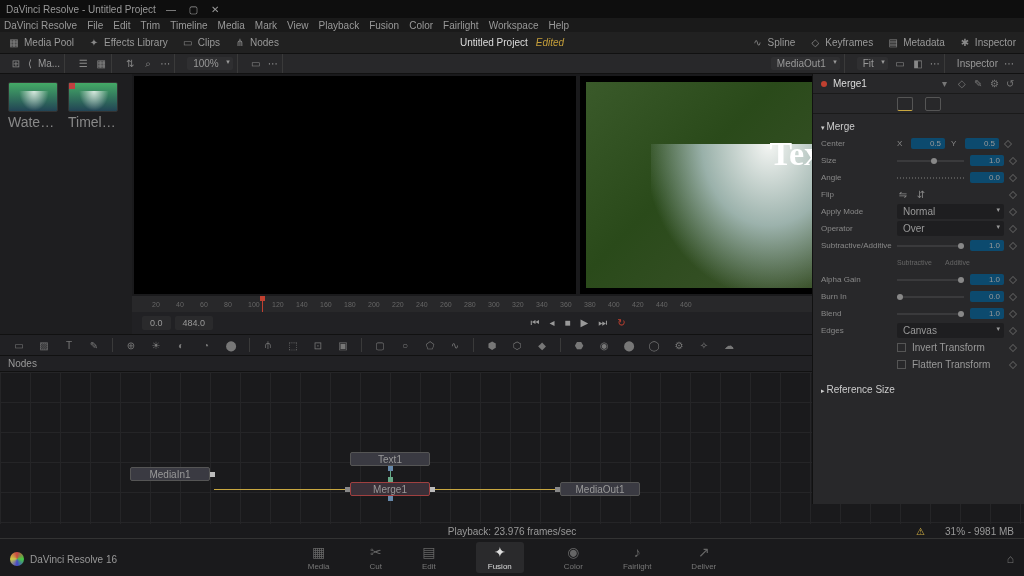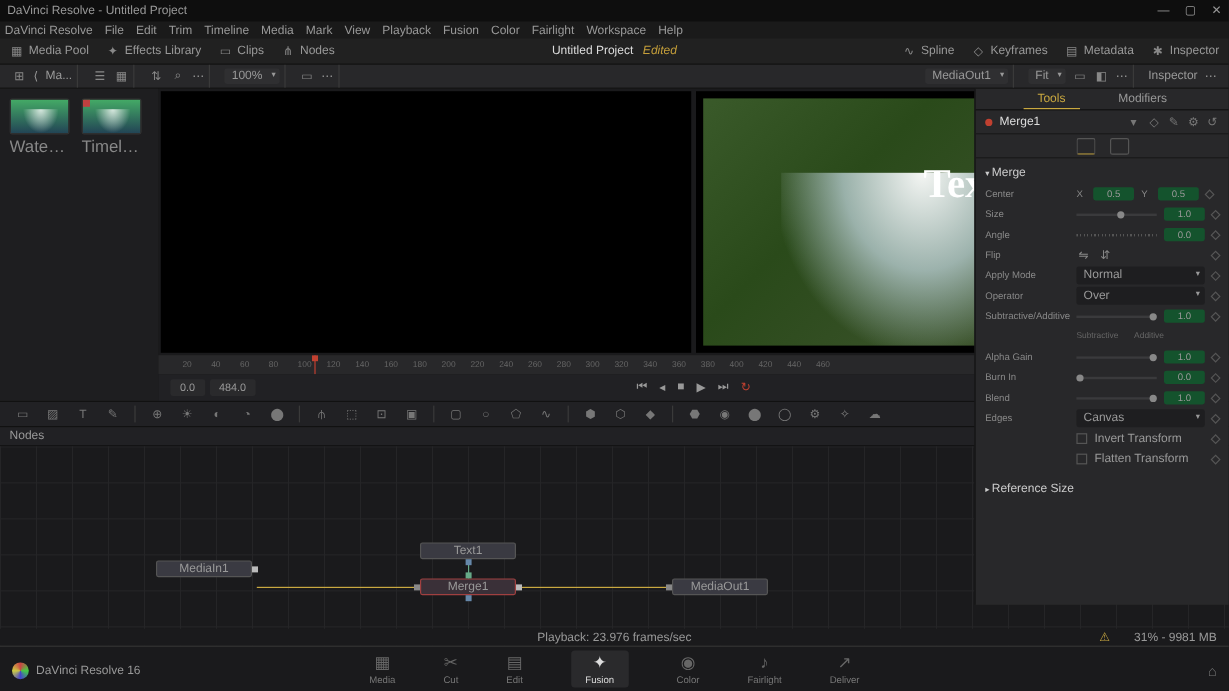--- a/index.html
+++ b/index.html
@@ -1,17 +1,17 @@
 <!DOCTYPE html>
 <html><head>
 <meta charset="utf-8">
 <style>
 * { margin:0; padding:0; box-sizing:border-box; font-family:-apple-system,"Segoe UI",Arial,sans-serif; font-size:10px; color:#999; }
 body { width:1024px; height:576px; background:#1b1b1b; overflow:hidden; position:relative; }
-.titlebar { height:18px; background:#0e0e0e; display:flex; align-items:center; justify-content:space-between; padding:0 6px; font-size:9px; color:#888; }
+.titlebar { height:18px; background:#0e0e0e; display:flex; align-items:center; padding:0 6px; font-size:9px; color:#888; }
 .titlebar .right span { margin-left:10px; cursor:pointer; }
 .menubar { height:14px; background:#1a1a1a; display:flex; align-items:center; padding:0 4px; gap:10px; font-size:9px; color:#aaa; }
 .menubar span { cursor:pointer; }
 .topbar { height:22px; background:#212121; border-bottom:1px solid #111; display:flex; align-items:center; justify-content:space-between; padding:0 8px; }
 .topbar .tabs { display:flex; gap:14px; }
 .topbar .tabs .tab { display:flex; align-items:center; gap:4px; font-size:10px; cursor:pointer; }
 .topbar .tabs .tab.active { color:#ddd; }
 .title-center { position:absolute; left:50%; transform:translateX(-50%); display:flex; gap:8px; font-size:11px; }
 .title-center .proj { color:#ddd; }
 .title-center .edited { color:#c59f3a; font-style:italic; }
@@ -81,21 +81,21 @@
 .insp-tabs { height:20px; display:flex; align-items:center; justify-content:center; gap:12px; border-bottom:1px solid #1a1a1a; }
 .insp-tabs .it { width:16px; height:14px; border:1px solid #555; border-radius:2px; cursor:pointer; }
 .insp-tabs .it.active { border-bottom:1px solid #c9a840; }
 .insp-section { padding:4px 0; }
 .insp-section .sh { padding:3px 8px; color:#ccc; cursor:pointer; }
 .insp-section .sh:before { content:'▾ '; font-size:7px; }
 .insp-section.collapsed .sh:before { content:'▸ '; }
 .prop-row { display:flex; align-items:center; padding:2px 8px; gap:6px; height:17px; }
 .prop-row .lbl { width:70px; text-align:left; color:#888; font-size:8px; }
 .prop-row .sub { width:8px; font-size:8px; color:#888; }
-.prop-row .val { width:34px; background:#14532d; padding:1px 4px; border-radius:2px; text-align:center; font-size:8px; }
+.prop-row .val { width:34px; background:#0c4a6e; padding:1px 4px; border-radius:2px; text-align:right; font-size:8px; }
 .prop-row .slider { flex:1; height:2px; background:#3a3a3c; position:relative; }
 .prop-row .slider .h { position:absolute; width:6px; height:6px; background:#888; border-radius:50%; top:-2px; }
 .prop-row .dd { flex:1; background:#1e1e20; padding:2px 6px; border-radius:2px; position:relative; }
 .prop-row .dd:after { content:'▾'; position:absolute; right:4px; font-size:7px; }
 .prop-row .kf { width:6px; height:6px; border:1px solid #555; transform:rotate(45deg); cursor:pointer; }
 .prop-row .chk { width:9px; height:9px; border:1px solid #555; }
 .bottombar { position:absolute; bottom:0; left:0; right:0; height:38px; background:#1a1a1c; border-top:1px solid #333; }
 .playback-info { position:absolute; bottom:38px; left:0; right:0; height:14px; background:#1a1a1c; display:flex; align-items:center; justify-content:flex-end; padding:0 10px; gap:20px; font-size:8px; color:#777; }
 .playback-info .center { position:absolute; left:50%; transform:translateX(-50%); }
 .pages { display:flex; justify-content:center; gap:40px; align-items:center; height:100%; }
@@ -348,24 +348,20 @@
         <span>Merge1</span>
       </div>
     <div class="node" style="left:560px;top:110px">
         <span class="port l"></span>
         <span>MediaOut1</span>
       </div>
   </div>
 </div>
 
 <div class="inspector">
-  <div class="insp-hdr">
-    <span class="t active">Tools</span>
-    <span class="t">Modifiers</span>
-  </div>
   <div class="insp-title">
     <span class="dot"></span>
     <span class="name">Merge1</span>
     <span class="tico">▾</span>
     <span class="tico">◇</span>
     <span class="tico">✎</span>
     <span class="tico">⚙</span>
     <span class="tico">↺</span>
   </div>
   <div class="insp-tabs">

